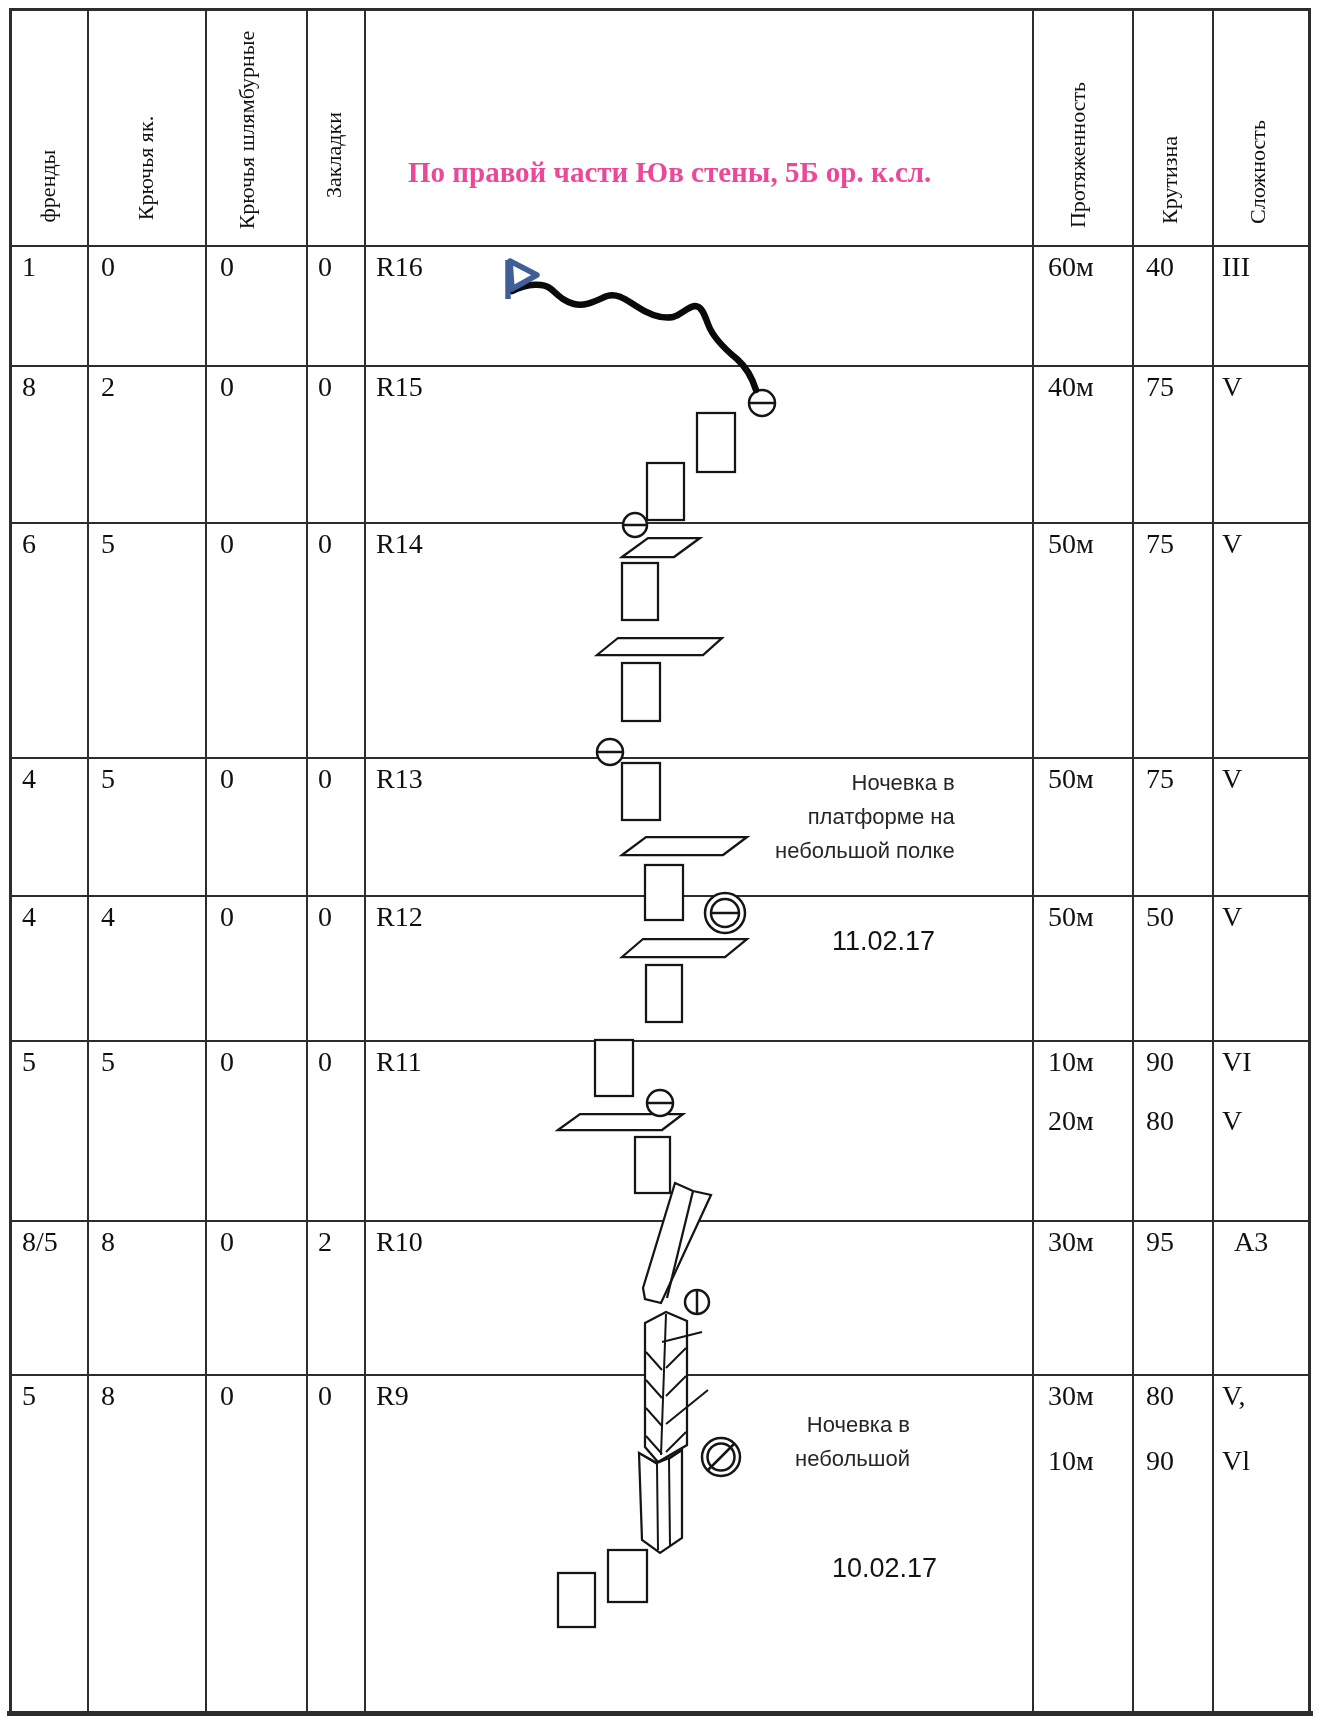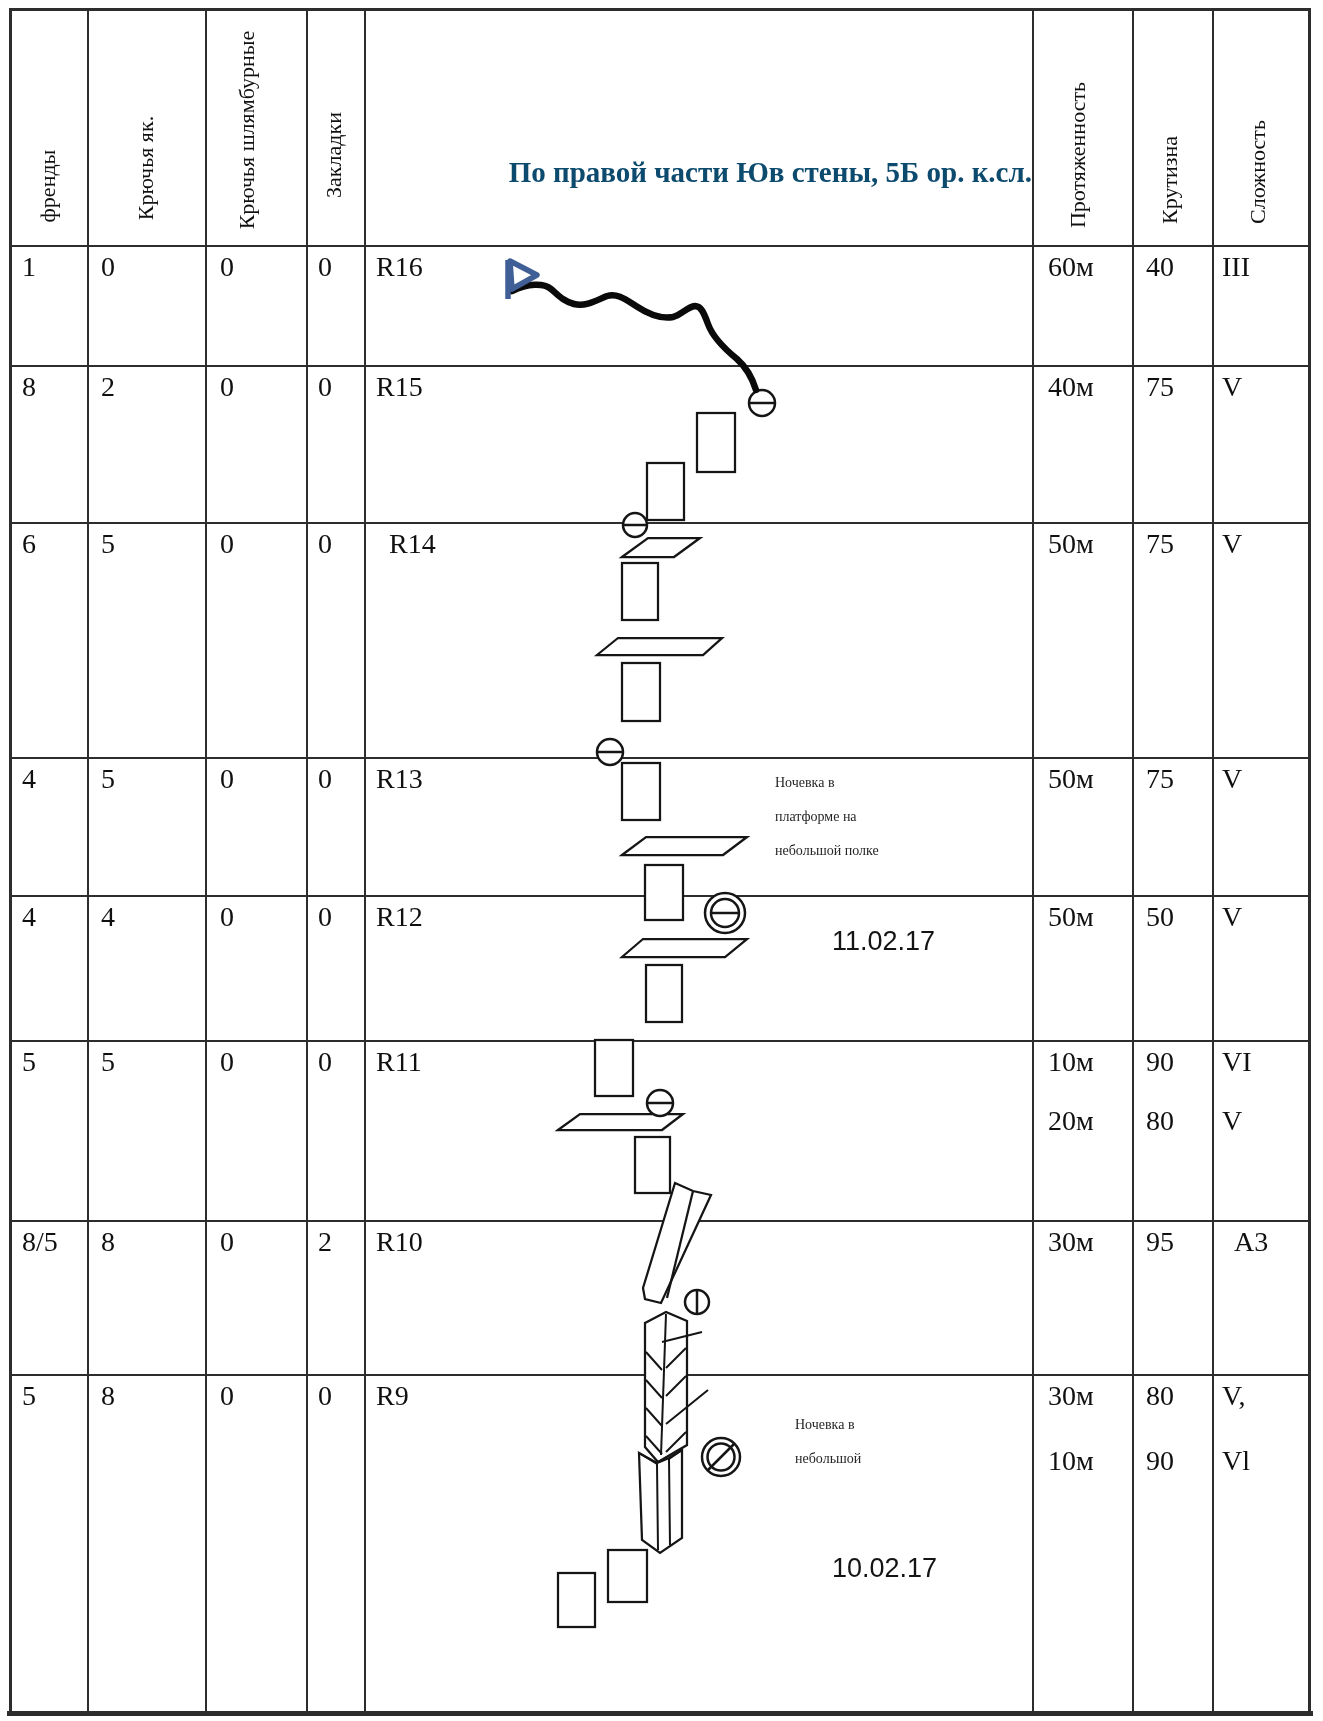--- a/index.html
+++ b/index.html
@@ -5,24 +5,24 @@
   html,body{margin:0;padding:0;background:#ffffff;}
   .page{position:relative;width:1323px;height:1721px;background:#fff;
         font-family:"Liberation Serif",serif;overflow:hidden;}
   .vline,.hline{position:absolute;background:#2d2d2d;z-index:1;}
   .topo{position:absolute;left:0;top:0;z-index:2;}
   .cell{position:absolute;font-size:28px;color:#101010;white-space:nowrap;z-index:3;}
   .vhead{position:absolute;font-size:22px;color:#101010;white-space:nowrap;z-index:3;
          transform:translate(-50%,-50%) rotate(-90deg);}
   .title{position:absolute;left:364px;width:668px;top:86px;text-align:center;
          font-size:28px;color:#101010;z-index:3;}
-  .subtitle{position:absolute;left:364px;width:668px;top:156px;text-align:right;
-         font-size:29px;font-weight:bold;color:#0c4a6e;z-index:3;}
-  .note{position:absolute;font-family:Liberation Serif, serif;font-size:14px;
-        color:#262626;line-height:34px;z-index:3;}
+  .subtitle{position:absolute;left:364px;width:668px;top:156px;text-align:left;
+         font-size:29px;font-weight:bold;color:#ec4899;z-index:3;padding-left:44px;}
+  .note{position:absolute;font-family:Liberation Sans, sans-serif;font-size:22px;
+        color:#262626;line-height:34px;z-index:3;text-align:right;}
   .date{position:absolute;font-family:"Liberation Sans",sans-serif;font-size:27px;
         color:#141414;z-index:3;}
 </style>
 </head>
 <body>
 
 <div class="page">
 
   <div class="hline" style="left:9px;top:8px;width:1301px;height:3px"></div>
   <div class="hline" style="left:9px;top:245px;width:1301px;height:2px"></div>
@@ -150,21 +150,21 @@
   <div class="cell" style="left:318px;top:371px">0</div>
   <div class="cell" style="left:376px;top:371px">R15</div>
   <div class="cell" style="left:1048px;top:371px">40м</div>
   <div class="cell" style="left:1146px;top:371px">75</div>
   <div class="cell" style="left:1222px;top:371px">V</div>
 
   <div class="cell" style="left:22px;top:528px">6</div>
   <div class="cell" style="left:101px;top:528px">5</div>
   <div class="cell" style="left:220px;top:528px">0</div>
   <div class="cell" style="left:318px;top:528px">0</div>
-  <div class="cell" style="left:389px;top:528px">R14</div>
+  <div class="cell" style="left:376px;top:528px">R14</div>
   <div class="cell" style="left:1048px;top:528px">50м</div>
   <div class="cell" style="left:1146px;top:528px">75</div>
   <div class="cell" style="left:1222px;top:528px">V</div>
 
   <div class="cell" style="left:22px;top:763px">4</div>
   <div class="cell" style="left:101px;top:763px">5</div>
   <div class="cell" style="left:220px;top:763px">0</div>
   <div class="cell" style="left:318px;top:763px">0</div>
   <div class="cell" style="left:376px;top:763px">R13</div>
   <div class="cell" style="left:1048px;top:763px">50м</div>

